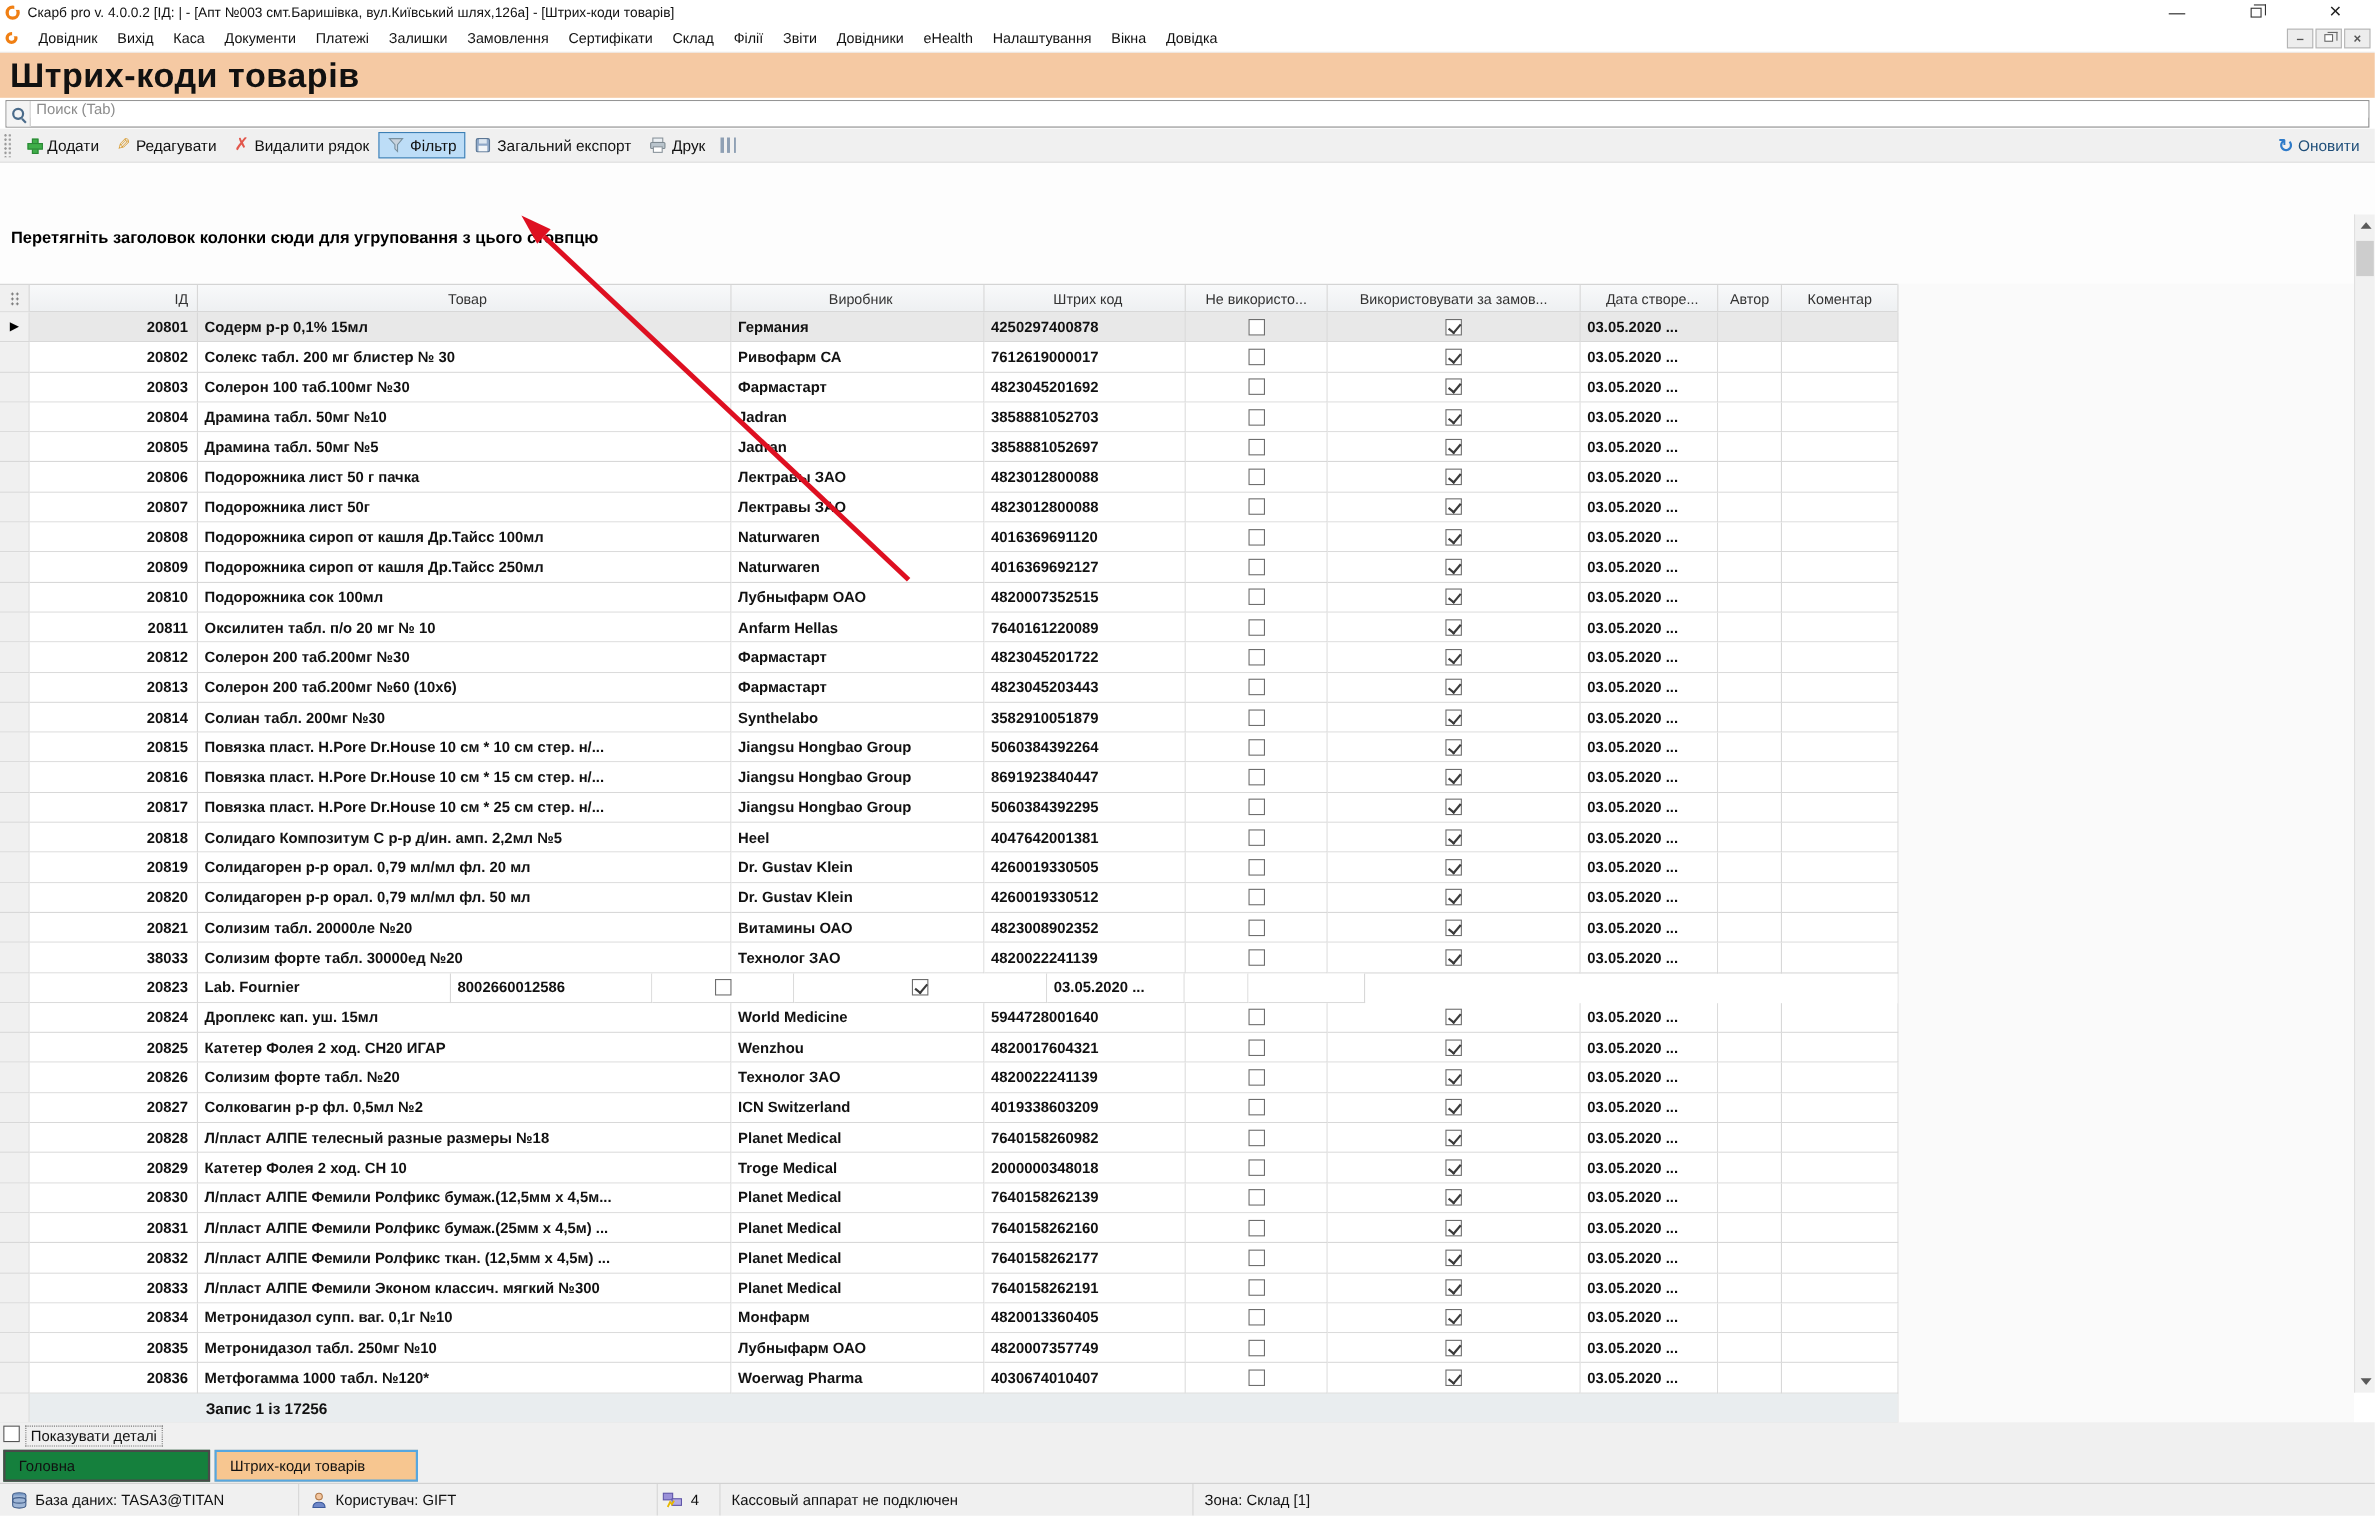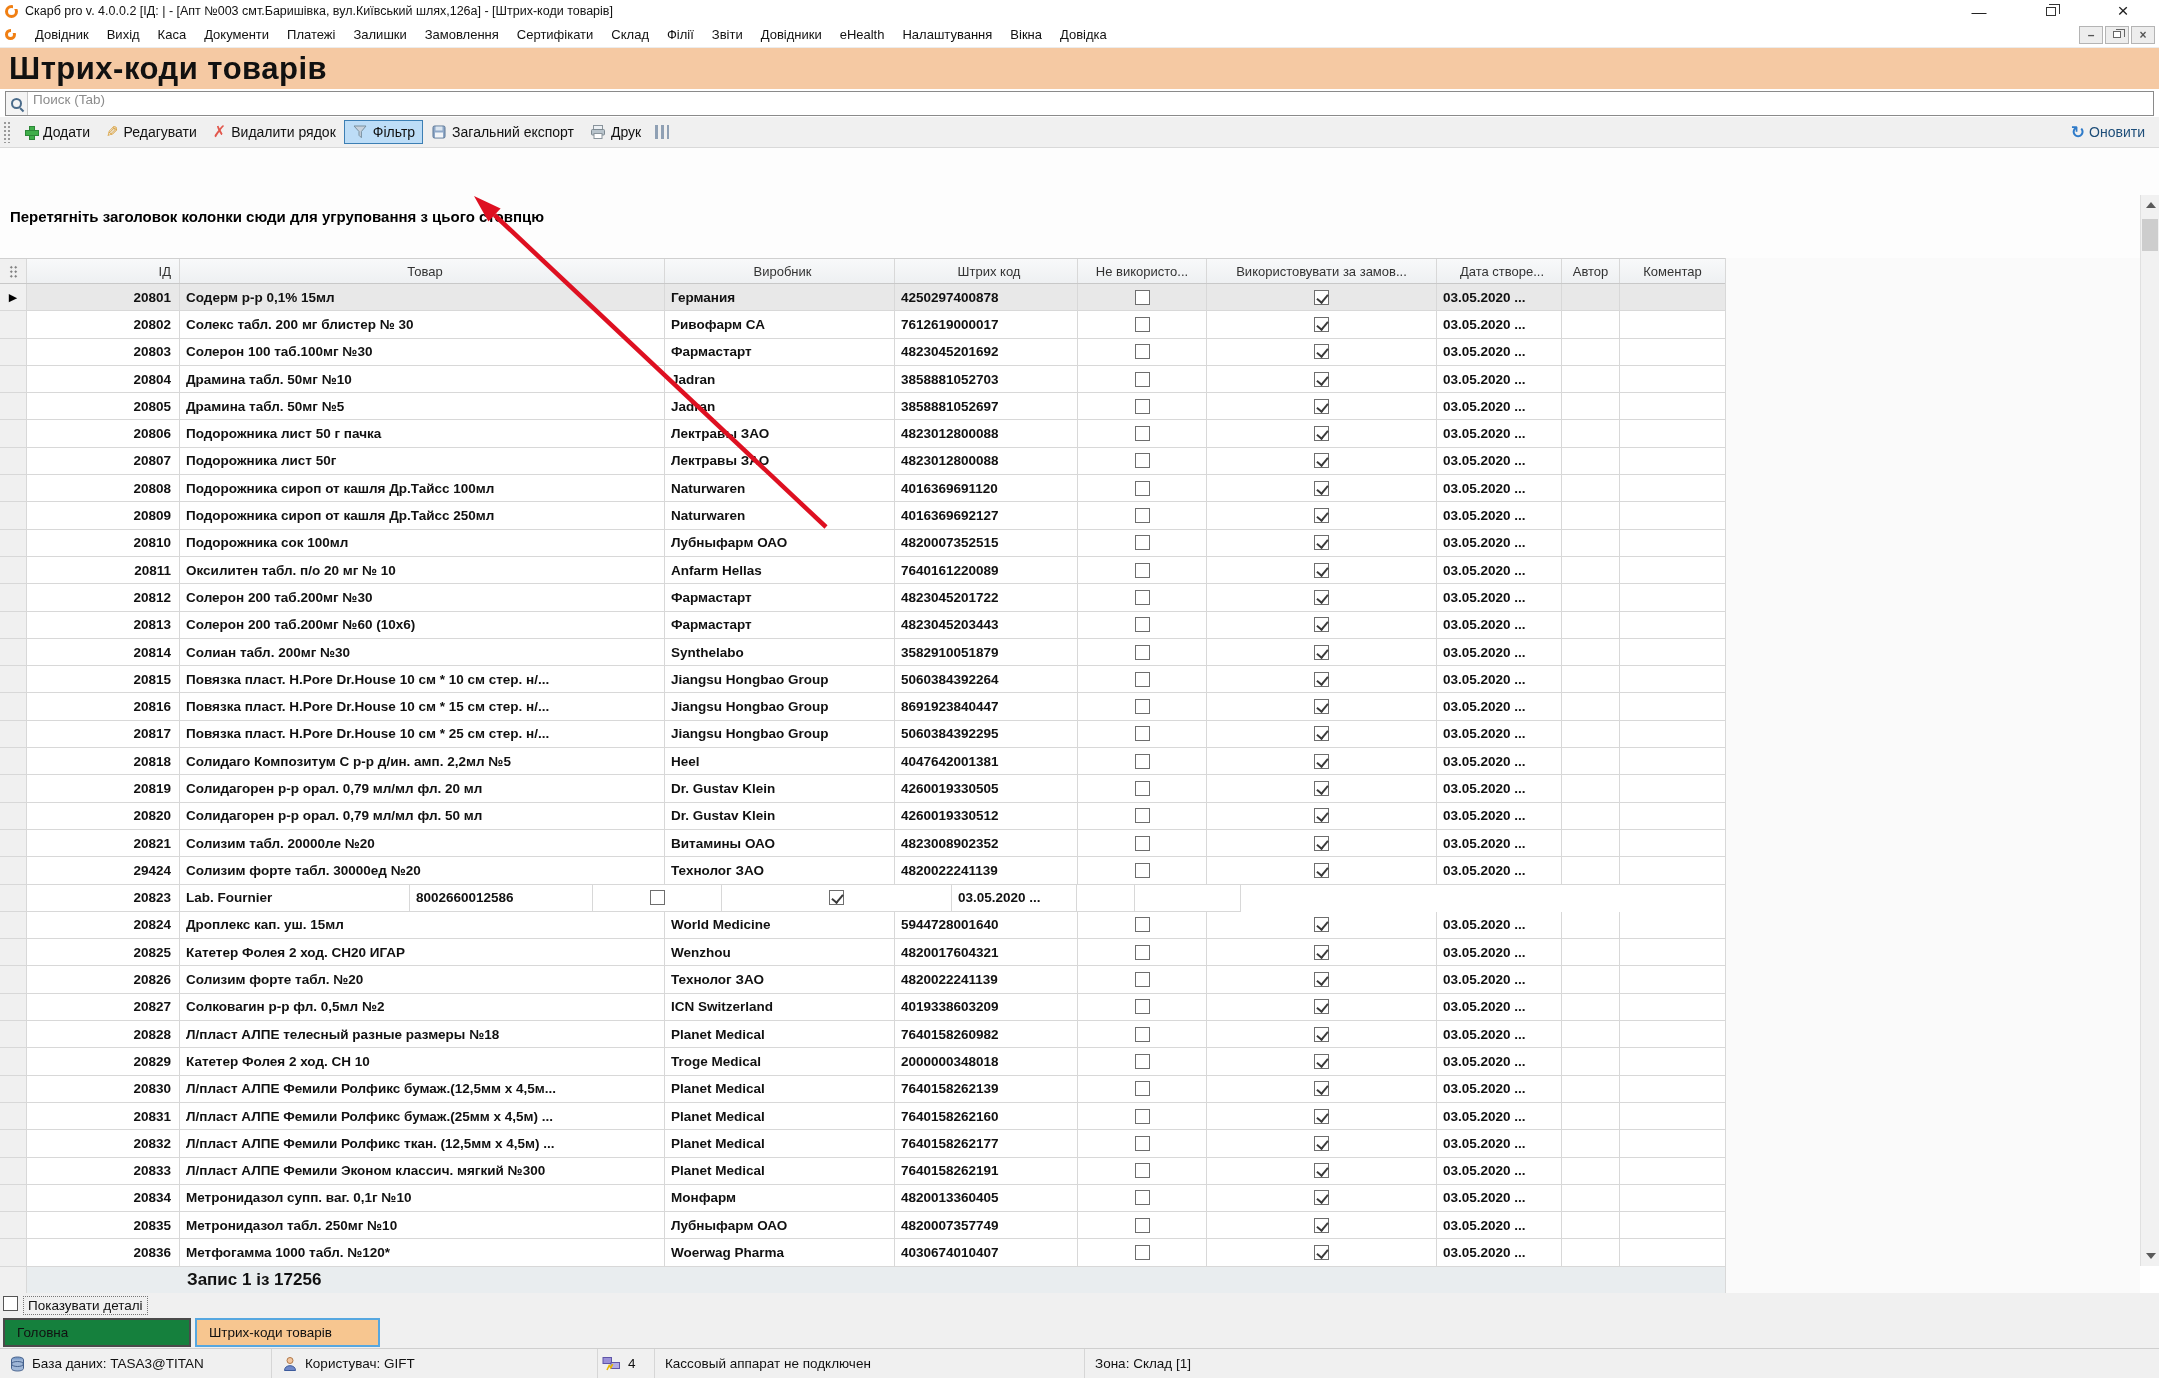--- a/index.html
+++ b/index.html
@@ -78,21 +78,21 @@
   .c-date{width:125px;flex:0 0 125px;padding-left:6px}
   .c-auth{width:58px;flex:0 0 58px}
   .c-comm{width:106px;flex:0 0 106px}
   .grip-icon{width:9px;height:13px;background-image:radial-gradient(#777 1px,transparent 1.2px);background-size:4.5px 4.5px}
   .rowmark{display:none;font-size:11px;color:#000;line-height:10px}
   .tr.current .rowmark{display:block}
   .cb{width:15px;height:15px;border:1px solid #6E6E6E;background:#fff;position:relative}
   .cb.checked::after{content:"";position:absolute;left:3.5px;top:1px;width:5px;height:9px;border:solid #3A3A3A;border-width:0 2px 2px 0;transform:rotate(40deg)}
   .tfoot{display:flex;height:27px;border-bottom:1px solid #C9C9C9}
   .tfoot .f-sel{width:27px;flex:0 0 27px;background:#F0F0F0;border-right:1px solid #D8D8D8}
-  .tfoot .f-rest{flex:1;background:#E9EDEF;display:flex;align-items:center;padding-left:160px;font-weight:bold;font-size:17px}
+  .tfoot .f-rest{flex:1;background:#E9EDEF;display:flex;align-items:center;padding-left:160px;font-weight:bold;font-size:14px}
 
   
   .right-gap{position:absolute;left:1726px;top:258px;width:414px;height:1036px;background:#FAFAFA}
   .vscroll{position:absolute;right:0;top:195px;width:19px;height:1071px;background:#F1F1F1;border-left:1px solid #E0E0E0}
   .sarrow{position:absolute;left:0;width:19px;height:20px;display:flex;align-items:center;justify-content:center}
   .tri-up{width:0;height:0;border-left:5px solid transparent;border-right:5px solid transparent;border-bottom:6px solid #5A5A5A}
   .tri-down{width:0;height:0;border-left:5px solid transparent;border-right:5px solid transparent;border-top:6px solid #5A5A5A}
   .sthumb{position:absolute;left:1px;top:24px;width:16px;height:32px;background:#CDCDCD}
 
   
@@ -587,21 +587,21 @@
     <div class="td c-uo">
             <span class="cb checked"></span>
           </div>
     <div class="td c-date">03.05.2020 ...</div>
     <div class="td c-auth"></div>
     <div class="td c-comm"></div>
   </div>
 
   <div class="tr">
     <div class="td c-sel"></div>
-    <div class="td c-id">29424</div>
+    <div class="td c-id">38033</div>
     <div class="td c-prod">Солизим форте табл. 30000ед №20</div>
     <div class="td c-manu">Технолог ЗАО</div>
     <div class="td c-bar">4820022241139</div>
     <div class="td c-nu">
             <span class="cb"></span>
           </div>
     <div class="td c-uo">
             <span class="cb checked"></span>
           </div>
     <div class="td c-date">03.05.2020 ...</div>

